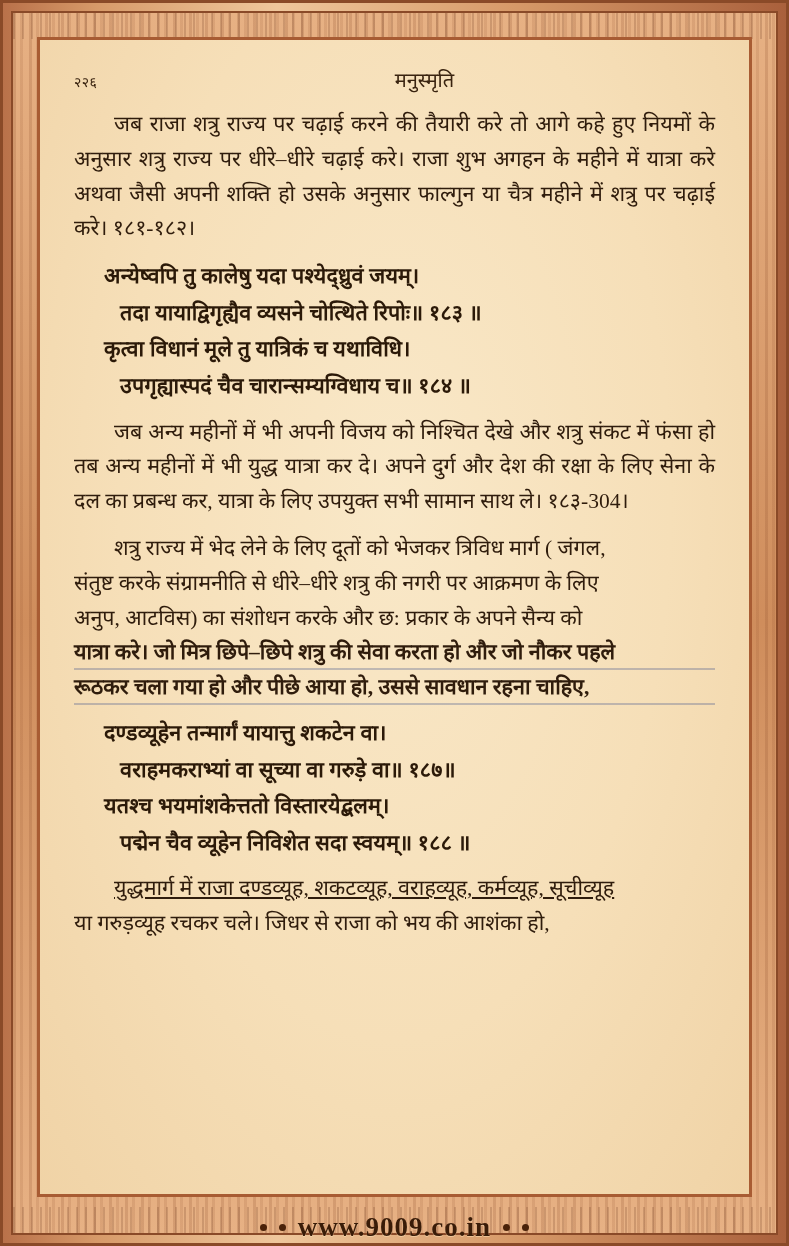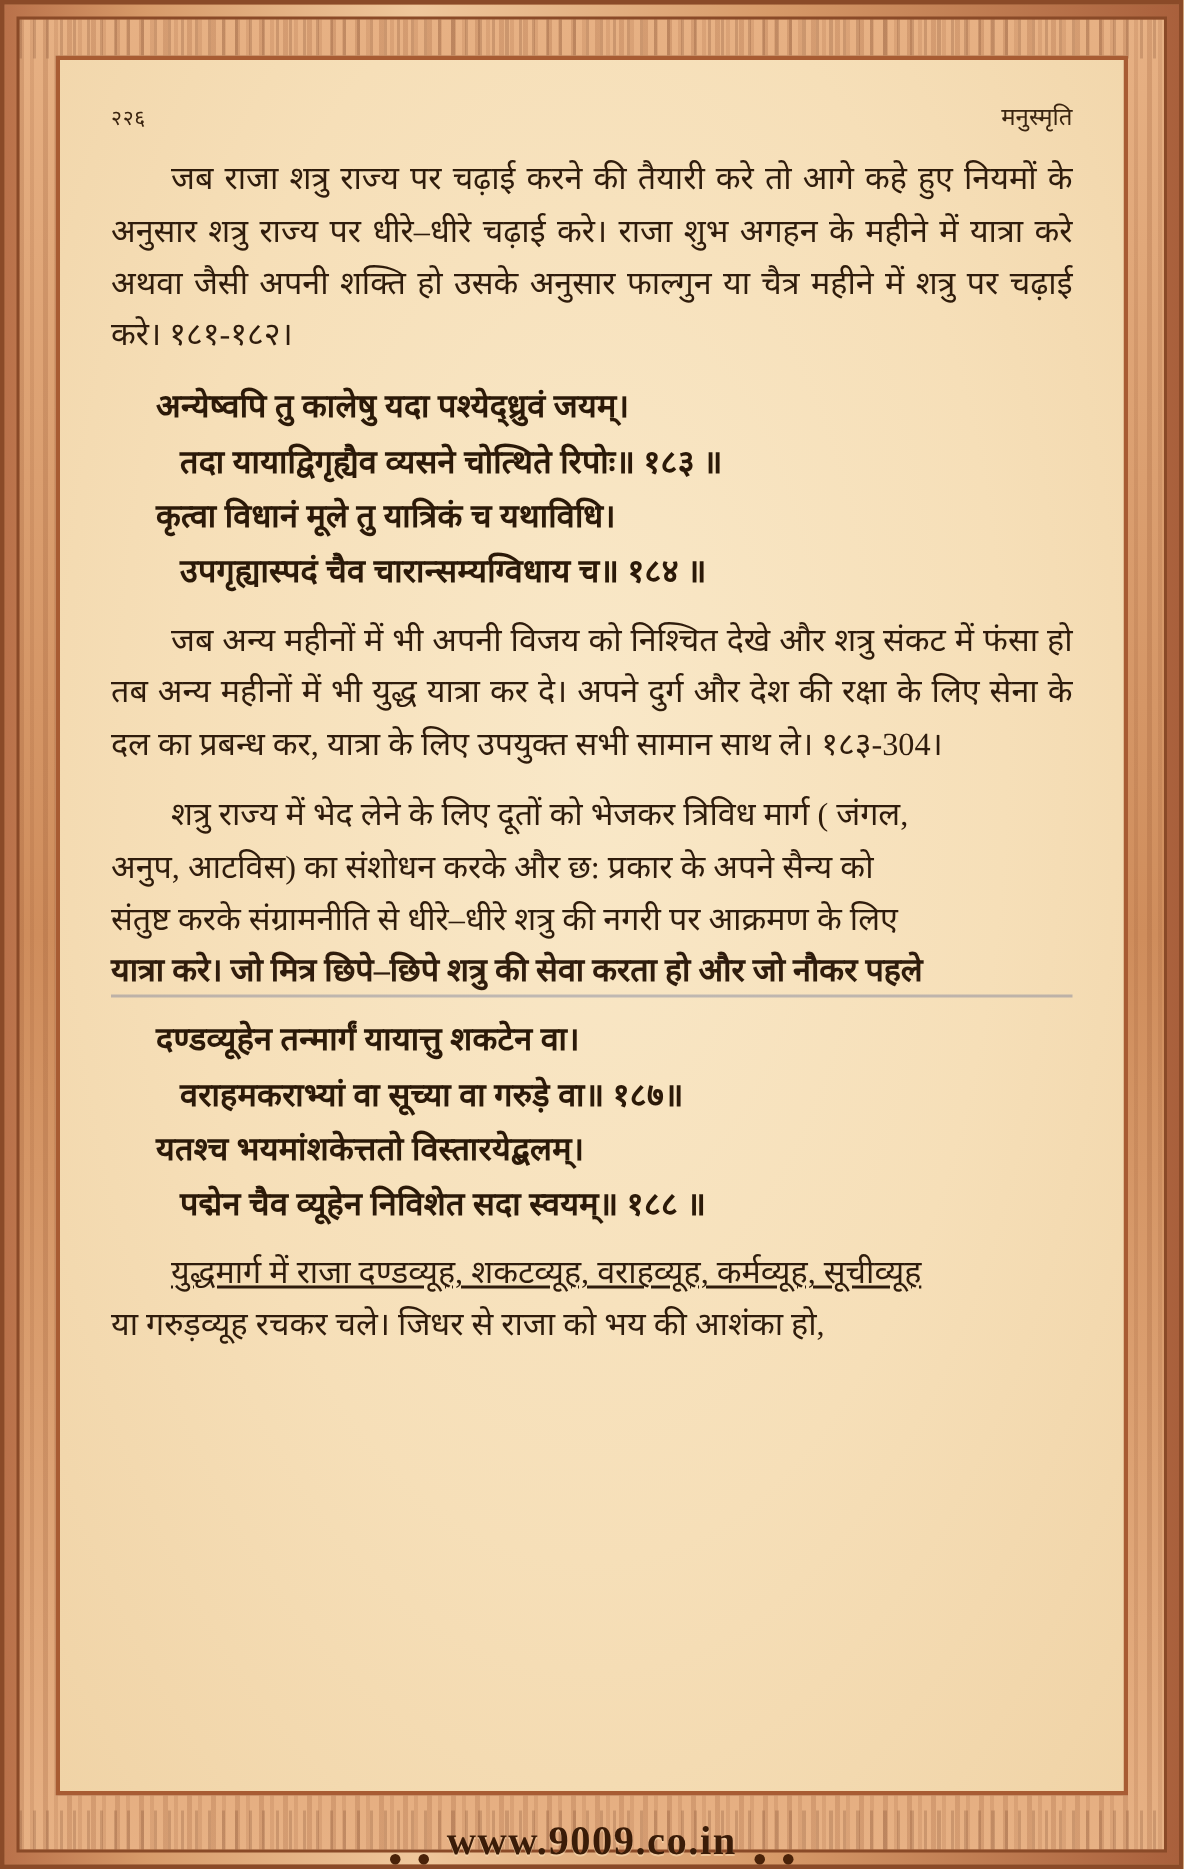--- a/index.html
+++ b/index.html
@@ -89,22 +89,22 @@
     margin-bottom: 14px;
   }
   .page-number {
     width: 120px;
     font-size: 14px;
     color: #3a2410;
     letter-spacing: .5px;
   }
   .book-title {
     flex: 1;
-    text-align: right;
-    font-size: 16px;
+    text-align: center;
+    font-size: 20px;
     color: #3a2410;
     margin-left: -60px;
   }
 
   
   .prose {
     font-size: 21.5px;
     line-height: 1.62;
     color: #2f1c0c;
     text-align: justify;
@@ -137,21 +137,21 @@
     border-bottom: 1.5px solid rgba(60,80,140,0.35);
     border-radius: 0 0 40% 40%;
   }
 
   
   .footer {
     position: absolute;
     left: 0; right: 0; bottom: 0;
     height: 32px;
     display: flex;
-    align-items: flex-end;
+    align-items: center;
     justify-content: center;
     gap: 12px;
   }
   .footer-url {
     font-family: "Liberation Serif", serif;
     font-size: 27px;
     font-weight: 700;
     color: #3a1c08;
     letter-spacing: 1px;
     text-shadow: 0 1px 0 rgba(255,230,190,.5);
@@ -184,23 +184,24 @@
           <div class="verse-line indent-2">तदा यायाद्विगृह्यैव व्यसने चोत्थिते रिपोः॥ १८३ ॥</div>
           <div class="verse-line indent-1">कृत्वा विधानं मूले तु यात्रिकं च यथाविधि।</div>
           <div class="verse-line indent-2">उपगृह्यास्पदं चैव चारान्सम्यग्विधाय च॥ १८४ ॥</div>
         </div>
 
         <p class="prose">जब अन्य महीनों में भी अपनी विजय को निश्चित देखे और शत्रु संकट में फंसा हो तब अन्य महीनों में भी युद्ध यात्रा कर दे। अपने दुर्ग और देश की रक्षा के लिए सेना के दल का प्रबन्ध कर, यात्रा के लिए उपयुक्त सभी सामान साथ ले। १८३-304।</p>
 
 
         <div class="prose no-indent" style="margin-bottom:10px;">
           <div style="text-indent:40px;">शत्रु राज्य में भेद लेने के लिए दूतों को भेजकर त्रिविध मार्ग ( जंगल,</div>
+          <div>संतुष्ट करके संग्रामनीति से धीरे–धीरे शत्रु की नगरी पर आक्रमण के लिए</div>
           <div>अनुप, आटविस) का संशोधन करके और छ: प्रकार के अपने सैन्य को</div>
-          <div>संतुष्ट करके संग्रामनीति से धीरे–धीरे शत्रु की नगरी पर आक्रमण के लिए</div>
           <div class="mark-ul">यात्रा करे। जो मित्र छिपे–छिपे शत्रु की सेवा करता हो और जो नौकर पहले</div>
+          <div class="mark-ul">रूठकर चला गया हो और पीछे आया हो, उससे सावधान रहना चाहिए,</div>
         </div>
 
         <div class="verse-block">
           <div class="verse-line indent-1">दण्डव्यूहेन तन्मार्गं यायात्तु शकटेन वा।</div>
           <div class="verse-line indent-2">वराहमकराभ्यां वा सूच्या वा गरुड़े वा॥ १८७॥</div>
           <div class="verse-line indent-1">यतश्च      भयमांशकेत्ततो     विस्तारयेद्बलम्।</div>
           <div class="verse-line indent-2">पद्मेन चैव व्यूहेन निविशेत सदा स्वयम्॥ १८८ ॥</div>
         </div>
 
         <div class="prose no-indent">

